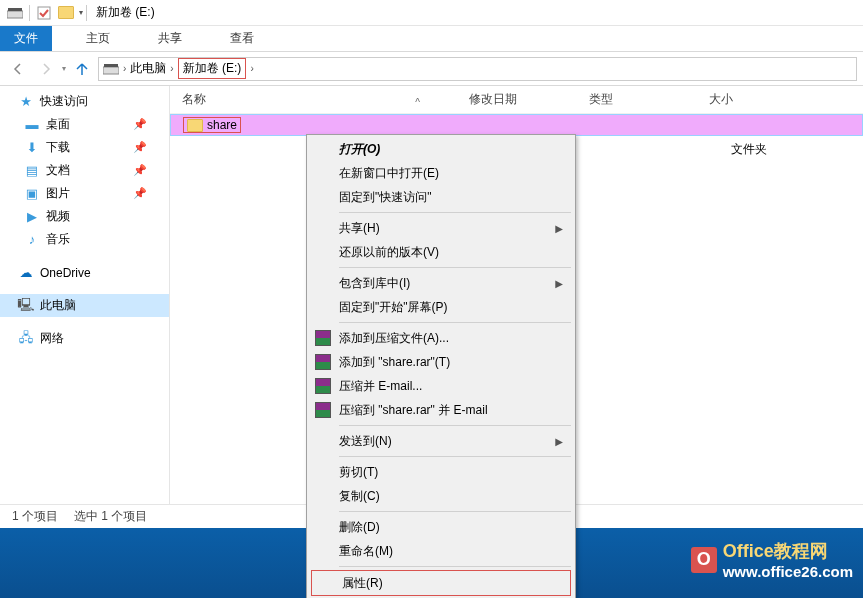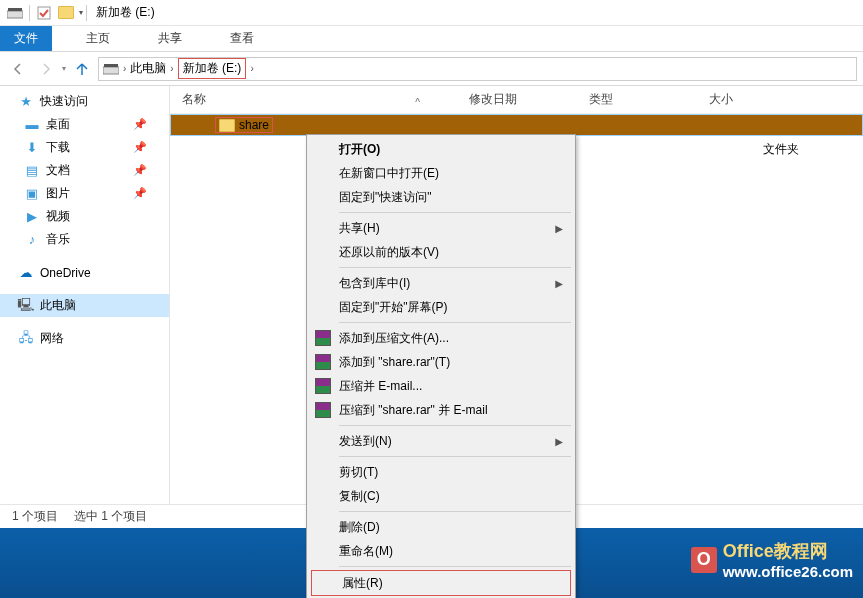--- a/index.html
+++ b/index.html
@@ -32,37 +32,37 @@
     .sidebar .gap { height: 10px; }
     .sb-icon { width: 16px; height: 16px; display: flex; align-items: center; justify-content: center; font-size: 13px; }
     
     .content { flex: 1; background: #fff; }
     .cols { height: 28px; display: flex; align-items: center; border-bottom: 1px solid #f0f0f0; color: #444; }
     .col-name { width: 260px; padding-left: 12px; display: flex; align-items: flex-end; justify-content: space-between; }
     .col-sort { color: #666; font-size: 10px; margin-right: 10px; }
     .col-date { width: 120px; margin-left: 39px; }
     .col-type { width: 120px; }
     .col-size { width: 60px; }
-    .row { height: 22px; display: flex; align-items: center; background: #a16207; border: 1px solid #99d1ff; padding-left: 32px; }
+    .row { height: 22px; display: flex; align-items: center; background: #f0abfc; border: 1px solid #99d1ff; }
     .row .cell-name { width: 260px; padding-left: 12px; display: flex; align-items: center; gap: 4px; }
     .folder-icon { width: 16px; height: 13px; background: #f8d775; border: 1px solid #e0b84d; border-radius: 1px; }
     .name-box { border: 1.5px solid #d9534f; padding: 0 3px; display: flex; align-items: center; gap: 4px; }
     .row .cell-type { margin-left: 300px; margin-top: 48px; }
     
     .status-bar { height: 24px; border-top: 1px solid #e5e5e5; display: flex; align-items: center; padding: 0 12px; gap: 16px; color: #444; position: absolute; bottom: 70px; width: 100%; background: #fff; }
     
     .desktop-strip { position: absolute; bottom: 0; left: 0; right: 0; height: 70px; background: linear-gradient(180deg, #0b5fa8 0%, #0a4f8f 100%); }
     .watermark { position: absolute; right: 10px; bottom: 18px; color: #fff; font-size: 18px; display: flex; align-items: center; gap: 6px; }
     .wm-icon { width: 26px; height: 26px; background: #d9534f; border-radius: 3px; display: flex; align-items: center; justify-content: center; color: #fff; font-weight: bold; }
     .wm-title { color: #f8d775; font-weight: bold; }
     .wm-url { color: #fff; font-size: 15px; font-weight: bold; }
     
     .context-menu { position: absolute; left: 306px; top: 134px; width: 270px; background: #f0f0f0; border: 1px solid #a0a0a0; box-shadow: 2px 2px 4px rgba(0,0,0,0.25); padding: 2px; }
     .context-menu .mi { height: 24px; display: flex; align-items: center; padding-left: 30px; position: relative; }
-    .context-menu .mi.bold { font-weight: bold; }
+    .context-menu .mi.bold { font-weight: bold; font-style: italic; }
     .context-menu .mi .arrow { position: absolute; right: 10px; font-size: 10px; color: #555; }
     .context-menu .sep { height: 1px; background: #d0d0d0; margin: 3px 2px 3px 30px; }
     .context-menu .mi-icon { position: absolute; left: 6px; width: 16px; height: 16px; display: flex; align-items: center; justify-content: center; font-size: 11px; }
     .rar-icon { background: linear-gradient(#8b2e8b 50%, #2e8b4a 50%); border: 1px solid #555; }
     .context-menu .highlight-box { border: 1.5px solid #d9534f; margin: 0 2px; }
   </style>
 </head>
 <body>
 
 <div class="titlebar">

